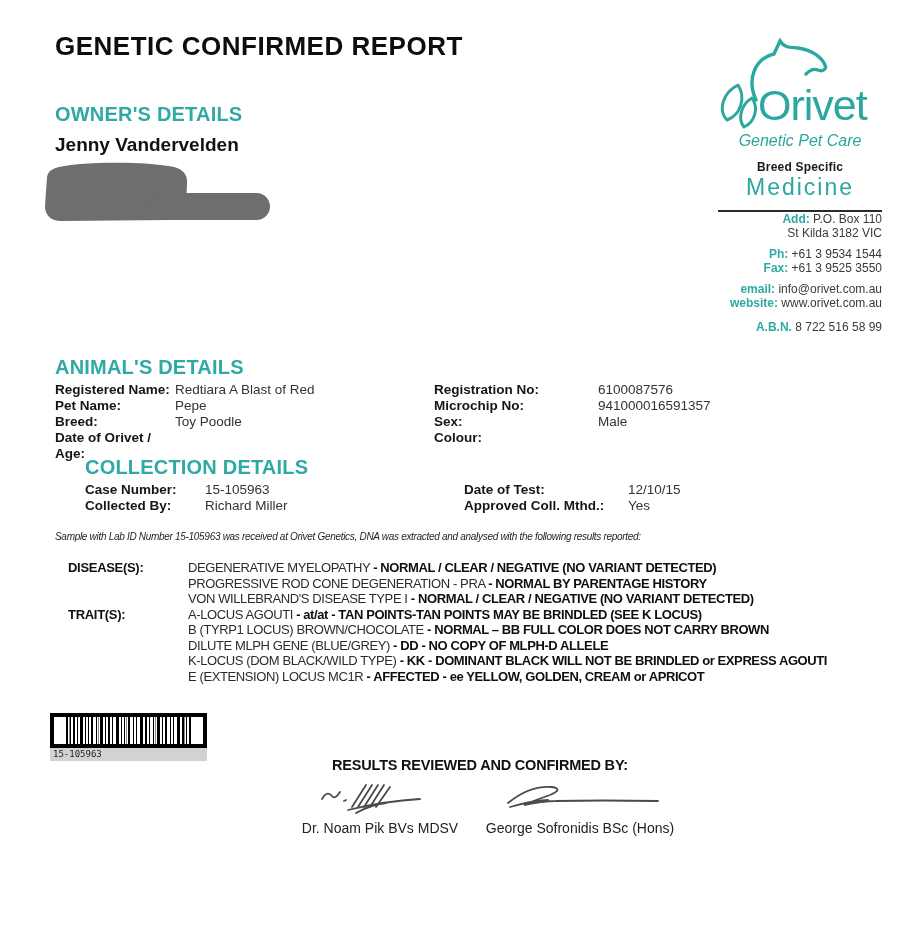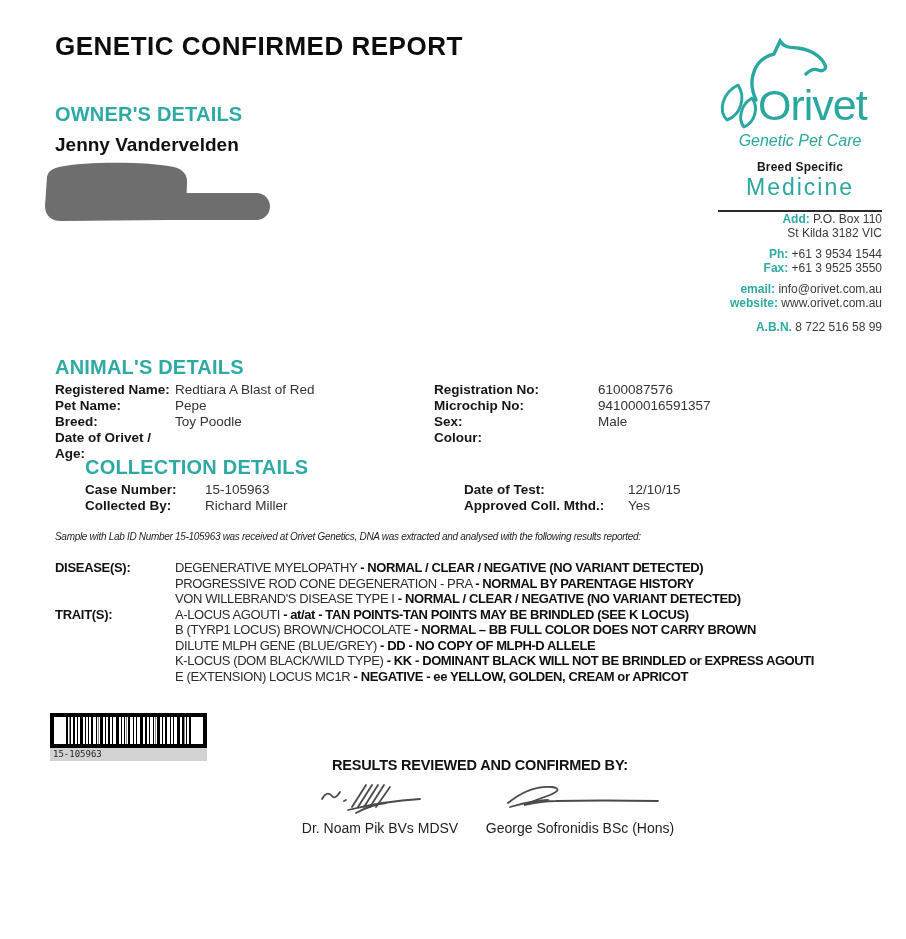--- a/index.html
+++ b/index.html
@@ -42,21 +42,21 @@
   .dv2 { flex:1; color:#333; }
 
   .statement {
     position:absolute; left:55px; top:531px; width:820px;
     font-size:10px; font-weight:normal; font-style:italic; color:#1e1e1e; letter-spacing:-0.3px;
   }
 
   
   .results { position:absolute; left:55px; top:560px; width:825px; }
   .result-group { display:flex; }
-  .rg-label { width:120px; flex:none; font-size:13px; font-weight:bold; letter-spacing:-0.3px; color:#111; line-height:15.5px; }
+  .rg-label { width:120px; flex:none; font-size:13px; font-weight:bold; letter-spacing:-0.3px; color:#111; line-height:15.5px;margin-left:13px; }
   .rg-lines { flex:1; }
   .result-line { font-size:13px; line-height:15.5px; letter-spacing:-0.4px; white-space:nowrap; }
   .result-line .rname { font-weight:normal; color:#2b2b2b; }
   .result-line .rvalue { font-weight:bold; color:#0f0f0f; }
 
   
   .barcode-wrap { position:absolute; left:50px; top:713px; width:157px; }
   .barcode-frame { width:157px; height:35px; border:4px solid #000; background:#fff; }
   .barcode-label-strip {
     width:157px; height:13px; background:#d2d2d2;
@@ -180,21 +180,21 @@
         <div class="result-line"><span class="rname">VON WILLEBRAND'S DISEASE TYPE I </span><span class="rvalue">- NORMAL / CLEAR / NEGATIVE (NO VARIANT DETECTED)</span></div>
       </div>
     </div>
     <div class="result-group">
       <div class="rg-label">TRAIT(S):</div>
       <div class="rg-lines">
         <div class="result-line"><span class="rname">A-LOCUS AGOUTI </span><span class="rvalue">- at/at - TAN POINTS-TAN POINTS MAY BE BRINDLED (SEE K LOCUS)</span></div>
         <div class="result-line"><span class="rname">B (TYRP1 LOCUS) BROWN/CHOCOLATE </span><span class="rvalue">- NORMAL – BB FULL COLOR DOES NOT CARRY BROWN</span></div>
         <div class="result-line"><span class="rname">DILUTE MLPH GENE (BLUE/GREY) </span><span class="rvalue">- DD - NO COPY OF MLPH-D ALLELE</span></div>
         <div class="result-line"><span class="rname">K-LOCUS (DOM BLACK/WILD TYPE) </span><span class="rvalue">- KK - DOMINANT BLACK WILL NOT BE BRINDLED or EXPRESS AGOUTI</span></div>
-        <div class="result-line"><span class="rname">E (EXTENSION) LOCUS MC1R </span><span class="rvalue">- NEGATIVE - ee YELLOW, GOLDEN, CREAM or APRICOT</span></div>
+        <div class="result-line"><span class="rname">E (EXTENSION) LOCUS MC1R </span><span class="rvalue">- AFFECTED - ee YELLOW, GOLDEN, CREAM or APRICOT</span></div>
       </div>
     </div>
   </div>
 
   <div class="barcode-wrap">
     <div class="barcode-frame">
       <svg width="149" height="27" viewBox="0 0 149 27">
         <g fill="#000">
           <rect x="12" y="0" width="2" height="27"></rect>
             <rect x="16" y="0" width="1" height="27"></rect>

